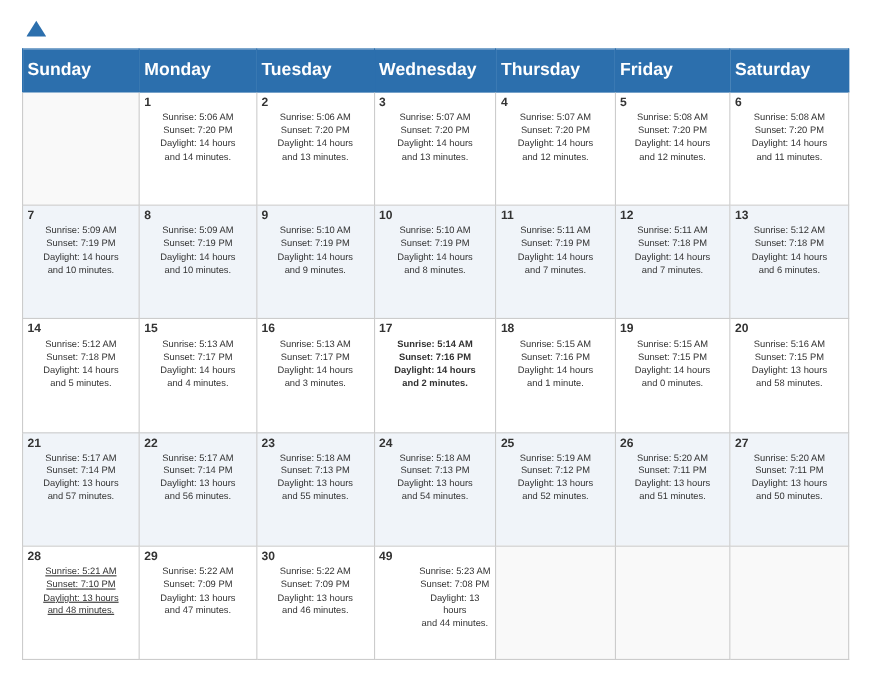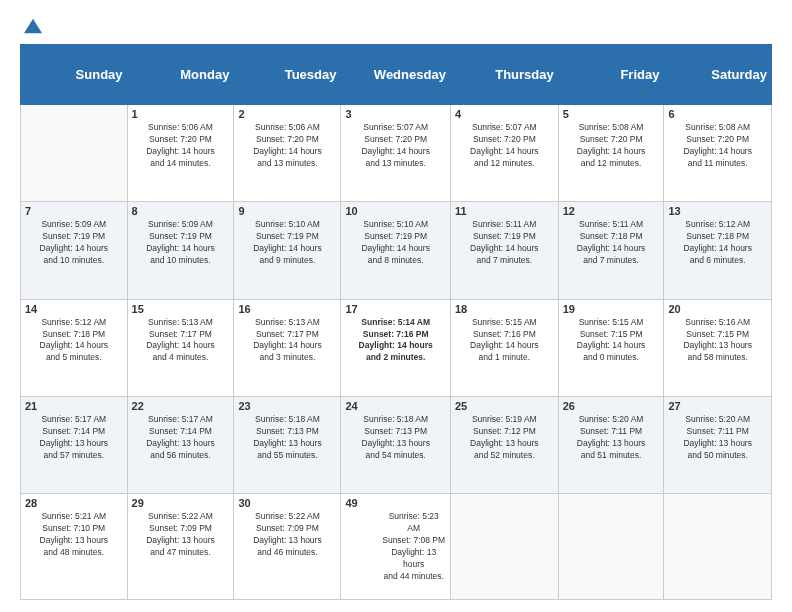--- a/index.html
+++ b/index.html
@@ -62,24 +62,24 @@
       color: #555;
     }
     .calendar-table {
       width: 100%;
       border-collapse: collapse;
       flex: 1;
     }
     .calendar-table th {
       background-color: #2c6fad;
       color: #fff;
-      font-size: 13px;
-      font-weight: bold;
-      padding: 22px 4px;
-      text-align: right;
+      font-size: 16px;
+      font-weight: bold;
+      padding: 10px 4px;
+      text-align: left;
       border: 1px solid #2c6fad;
     }
     .calendar-table td {
       border: 1px solid #ccc;
       vertical-align: top;
       padding: 3px 4px;
       font-size: 9px;
       color: #333;
       width: 113px;
       height: 85px;
@@ -331,21 +331,21 @@
             <span class="day-number">27</span>
             <div class="day-info" style="white-space: pre-line;">Sunrise: 5:20 AM
 Sunset: 7:11 PM
 Daylight: 13 hours
 and 50 minutes.</div>
           </td>
         </tr>
         <tr>
           <td>
             <span class="day-number">28</span>
-            <div class="day-info" style="white-space: pre-line;">Sunrise: 5:21 AM
+            <div class="day-info" style="white-space: pre-line; text-decoration: underline;">Sunrise: 5:21 AM
 Sunset: 7:10 PM
 Daylight: 13 hours
 and 48 minutes.</div>
           </td>
           <td>
             <span class="day-number">29</span>
             <div class="day-info" style="white-space: pre-line;">Sunrise: 5:22 AM
 Sunset: 7:09 PM
 Daylight: 13 hours
 and 47 minutes.</div>

